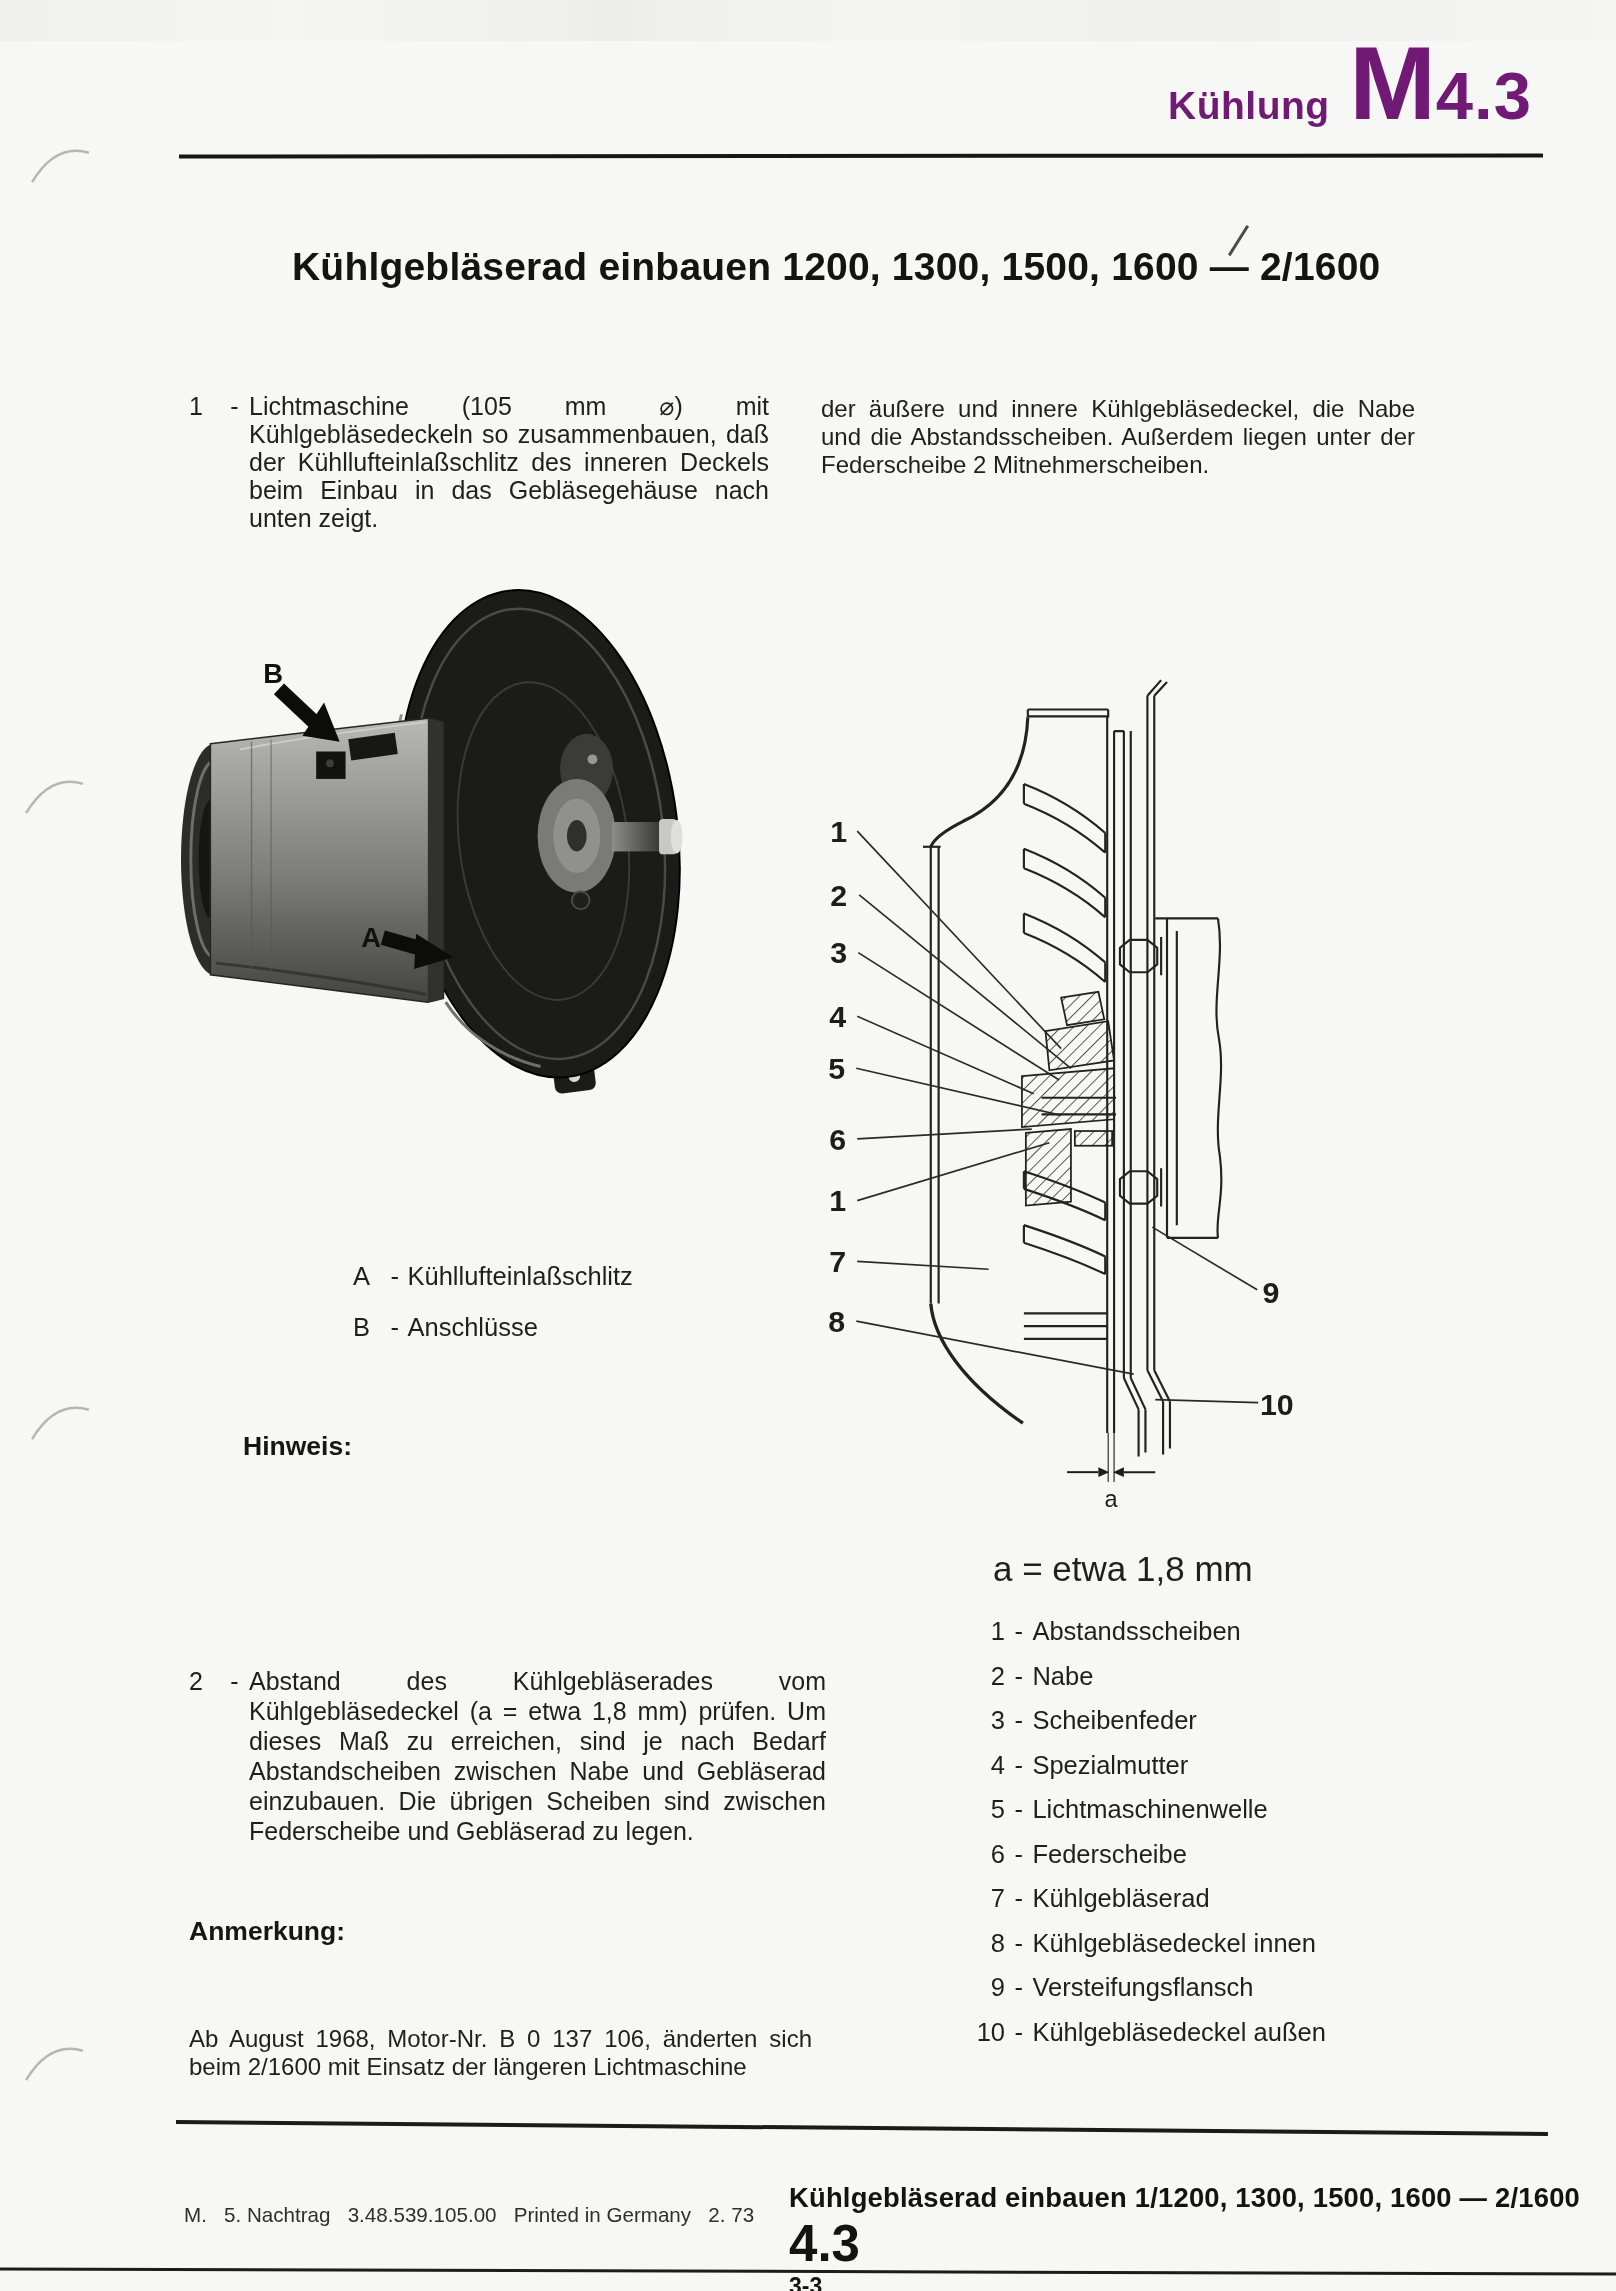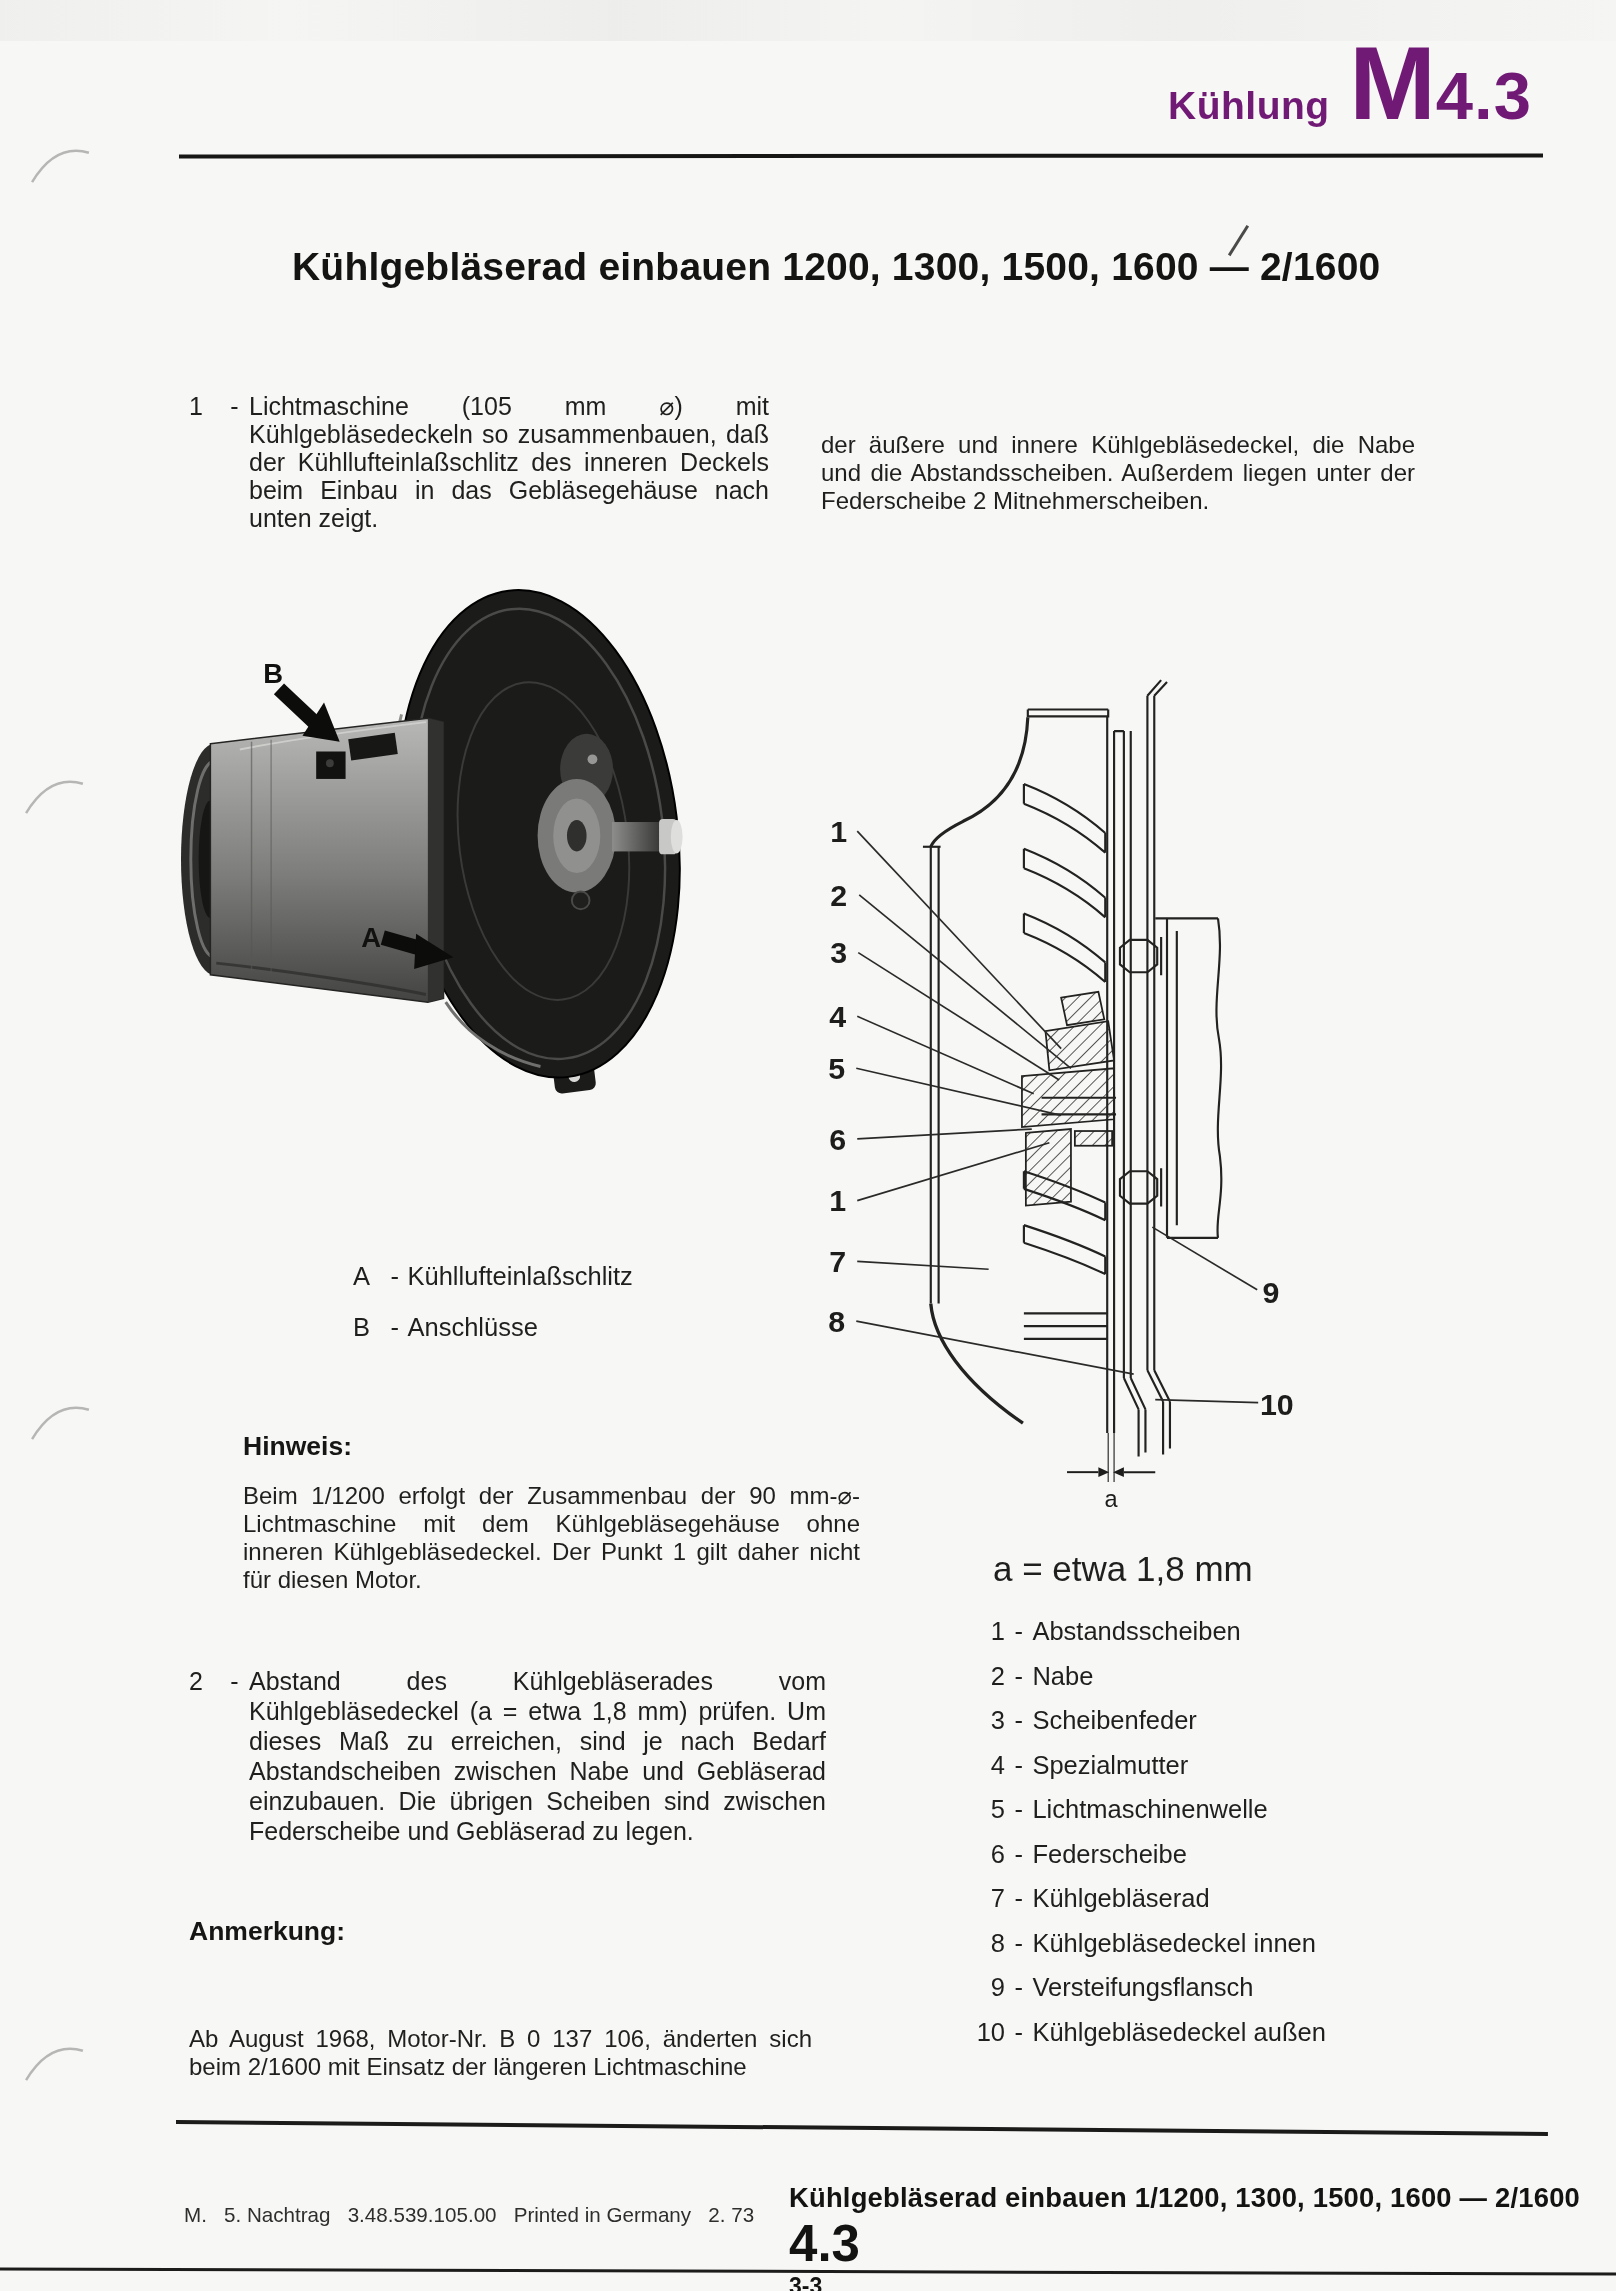--- a/index.html
+++ b/index.html
@@ -23,21 +23,21 @@
   .rule{background:#161615;height:3.9px;}
   .hdr-rule{left:179px;top:154px;width:1364px;transform:rotate(-.05deg);}
   .scan-slash{left:1237px;top:223px;width:2.9px;height:35px;background:#4a4a48;transform:rotate(32deg);}
   .title{left:292px;top:245px;font-size:39px;font-weight:bold;letter-spacing:0.2px;color:#141413;white-space:nowrap;}
   
   .step{display:flex;align-items:flex-start;font-size:25px;line-height:28px;}
   .step-num{width:31px;flex:0 0 auto;}
   .step-dash{width:29px;flex:0 0 auto;text-align:center;}
   .step-text{flex:1;text-align:justify;}
   .step1{left:189px;top:392px;width:580px;}
-  .step1-right{left:821px;top:395px;width:594px;font-size:24px;line-height:28px;text-align:justify;margin-top:36px;}
+  .step1-right{left:821px;top:395px;width:594px;font-size:24px;line-height:28px;text-align:justify;}
   .step2{left:189px;top:1666px;width:637px;line-height:30px;}
   .caption-row{display:flex;font-size:25.5px;line-height:29px;}
   .cap-key{width:29px;}
   .cap-sep{width:25.5px;text-align:center;}
   .cap-a{left:353px;top:1262px;}
   .cap-b{left:353px;top:1313px;}
   .subhead{font-size:26.5px;font-weight:bold;color:#161615;}
   .hinweis-head{left:243px;top:1431px;}
   .hinweis-body{left:243px;top:1482px;width:617px;font-size:24px;line-height:28px;text-align:justify;}
   .anm-head{left:189px;top:1916px;}
@@ -253,21 +253,20 @@
       <path d="M300,812 V862 M306,812 V862" stroke="#2a2a29" stroke-width="1.2" fill="none"></path>
       <line x1="258" y1="852" x2="290" y2="852" stroke="#1d1d1c" stroke-width="2"></line>
       <polygon points="290,847 301,852 290,857" fill="#1d1d1c"></polygon>
       <line x1="348" y1="852" x2="316" y2="852" stroke="#1d1d1c" stroke-width="2"></line>
       <polygon points="316,847 305,852 316,857" fill="#1d1d1c"></polygon>
       <text x="303" y="888" font-size="24" fill="#1d1d1c" text-anchor="middle">a</text>
     </g>
   </svg>
 
   <div class="abs subhead hinweis-head">Hinweis:</div>
-  <div class="abs hinweis-body">Beim 1/1200 erfolgt der Zusammenbau der 90 mm-⌀-Lichtmaschine mit dem Kühlgebläsegehäuse ohne inneren Kühlgebläsedeckel. Der Punkt 1 gilt daher nicht für diesen Motor.</div>
 
   <div class="abs dim-note">a = etwa 1,8 mm</div>
 
   <div class="abs parts">
     <div class="part-row">
         <span class="part-num">1</span>
         <span class="part-dash">-</span>
         <span>Abstandsscheiben</span>
       </div>
     <div class="part-row">

